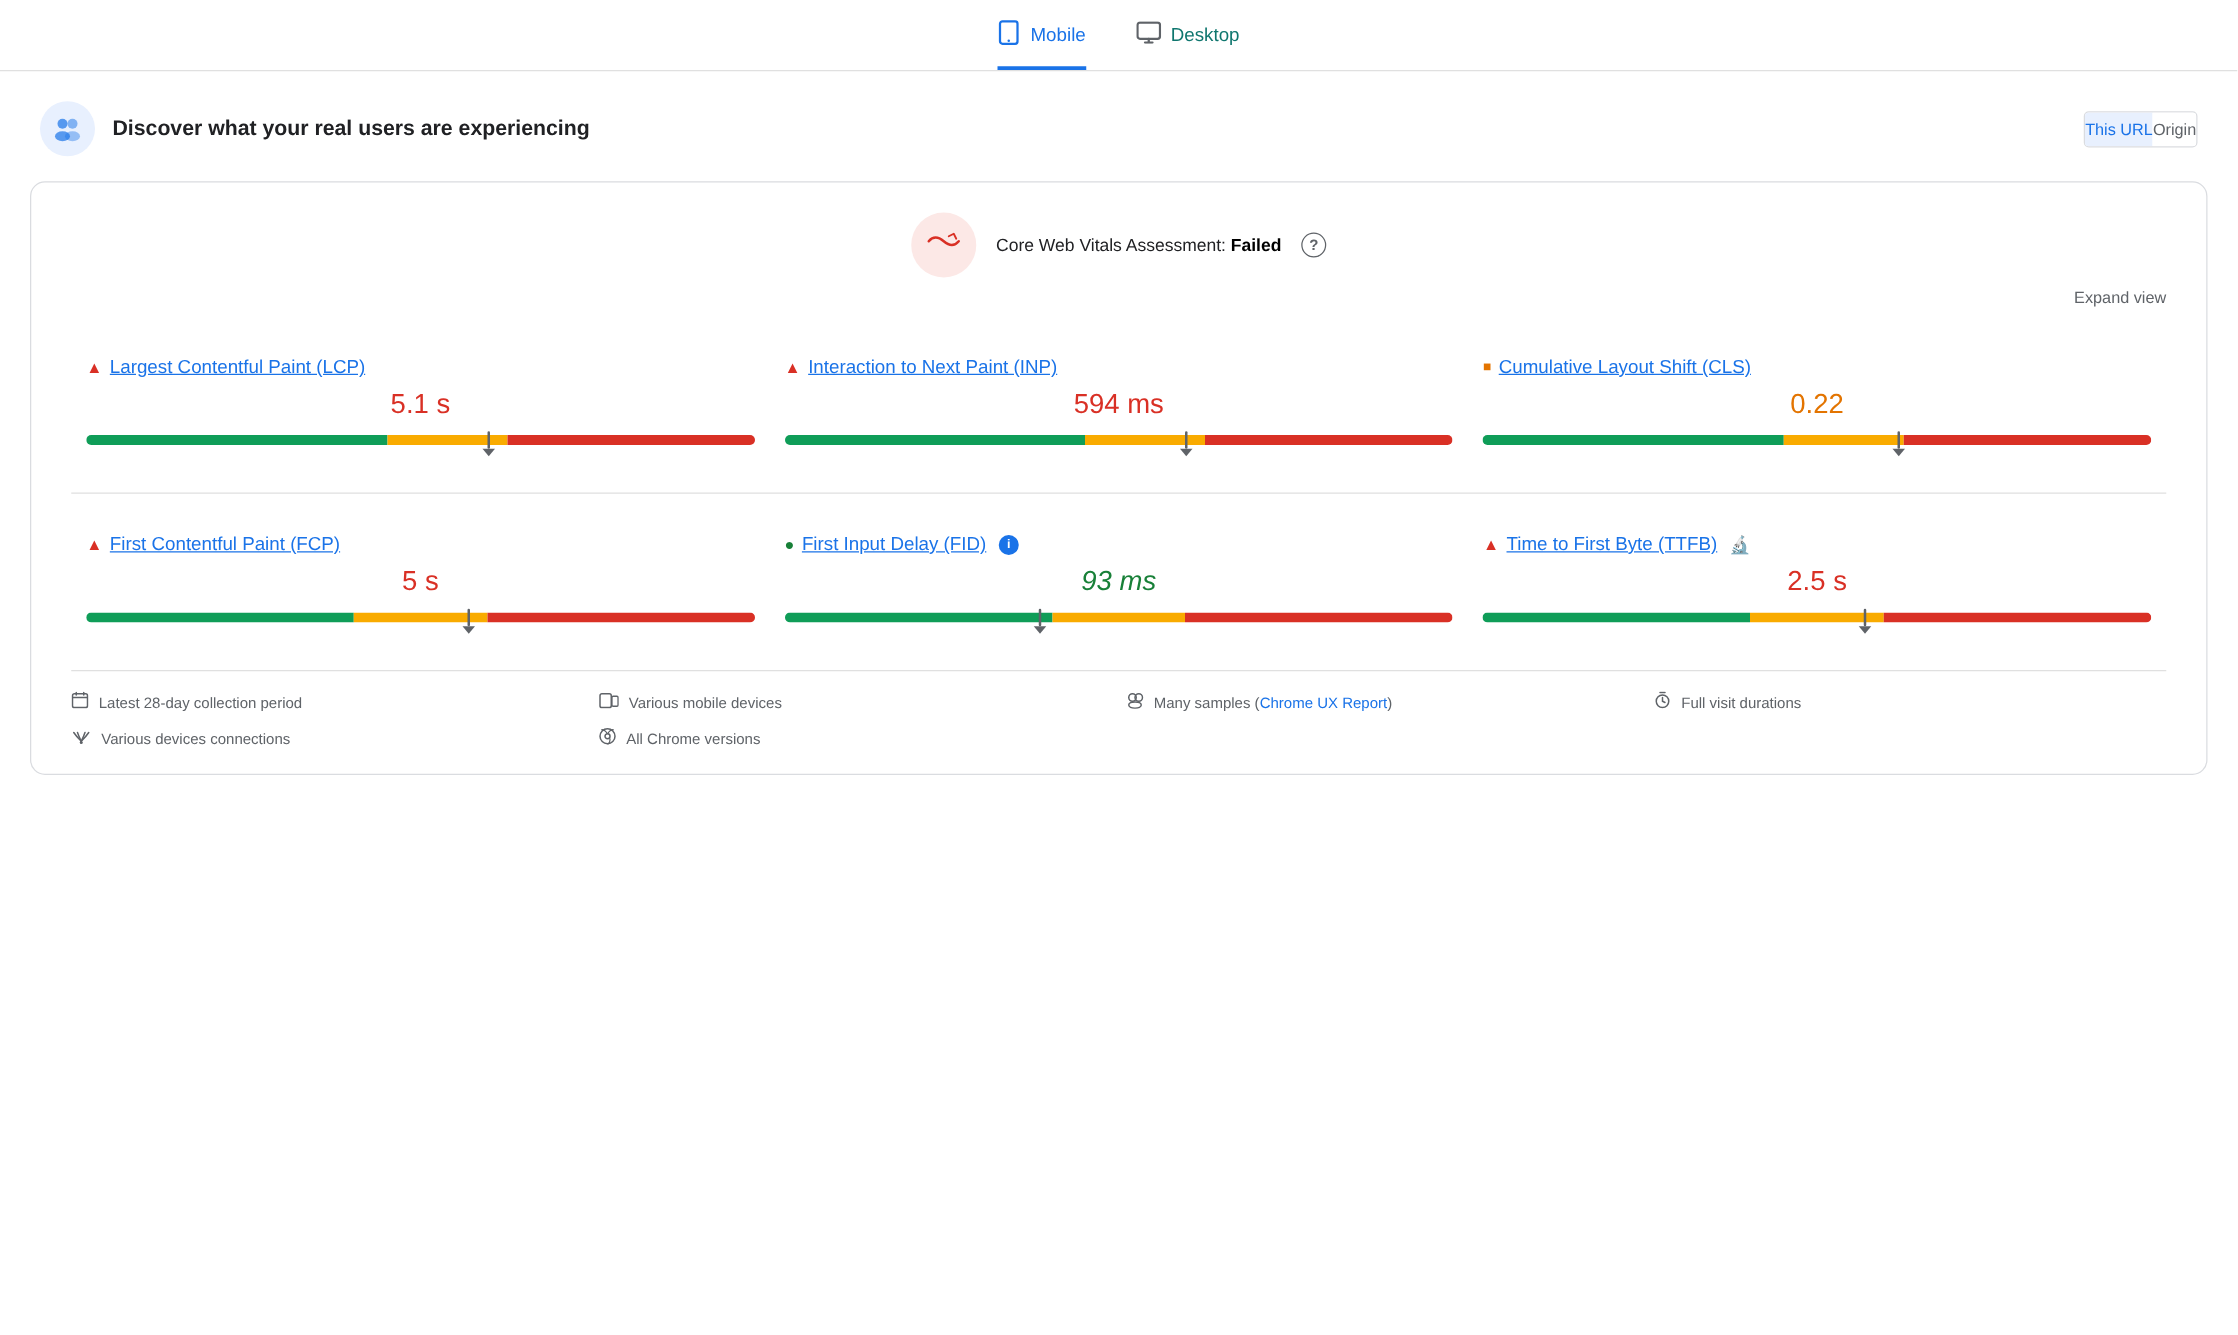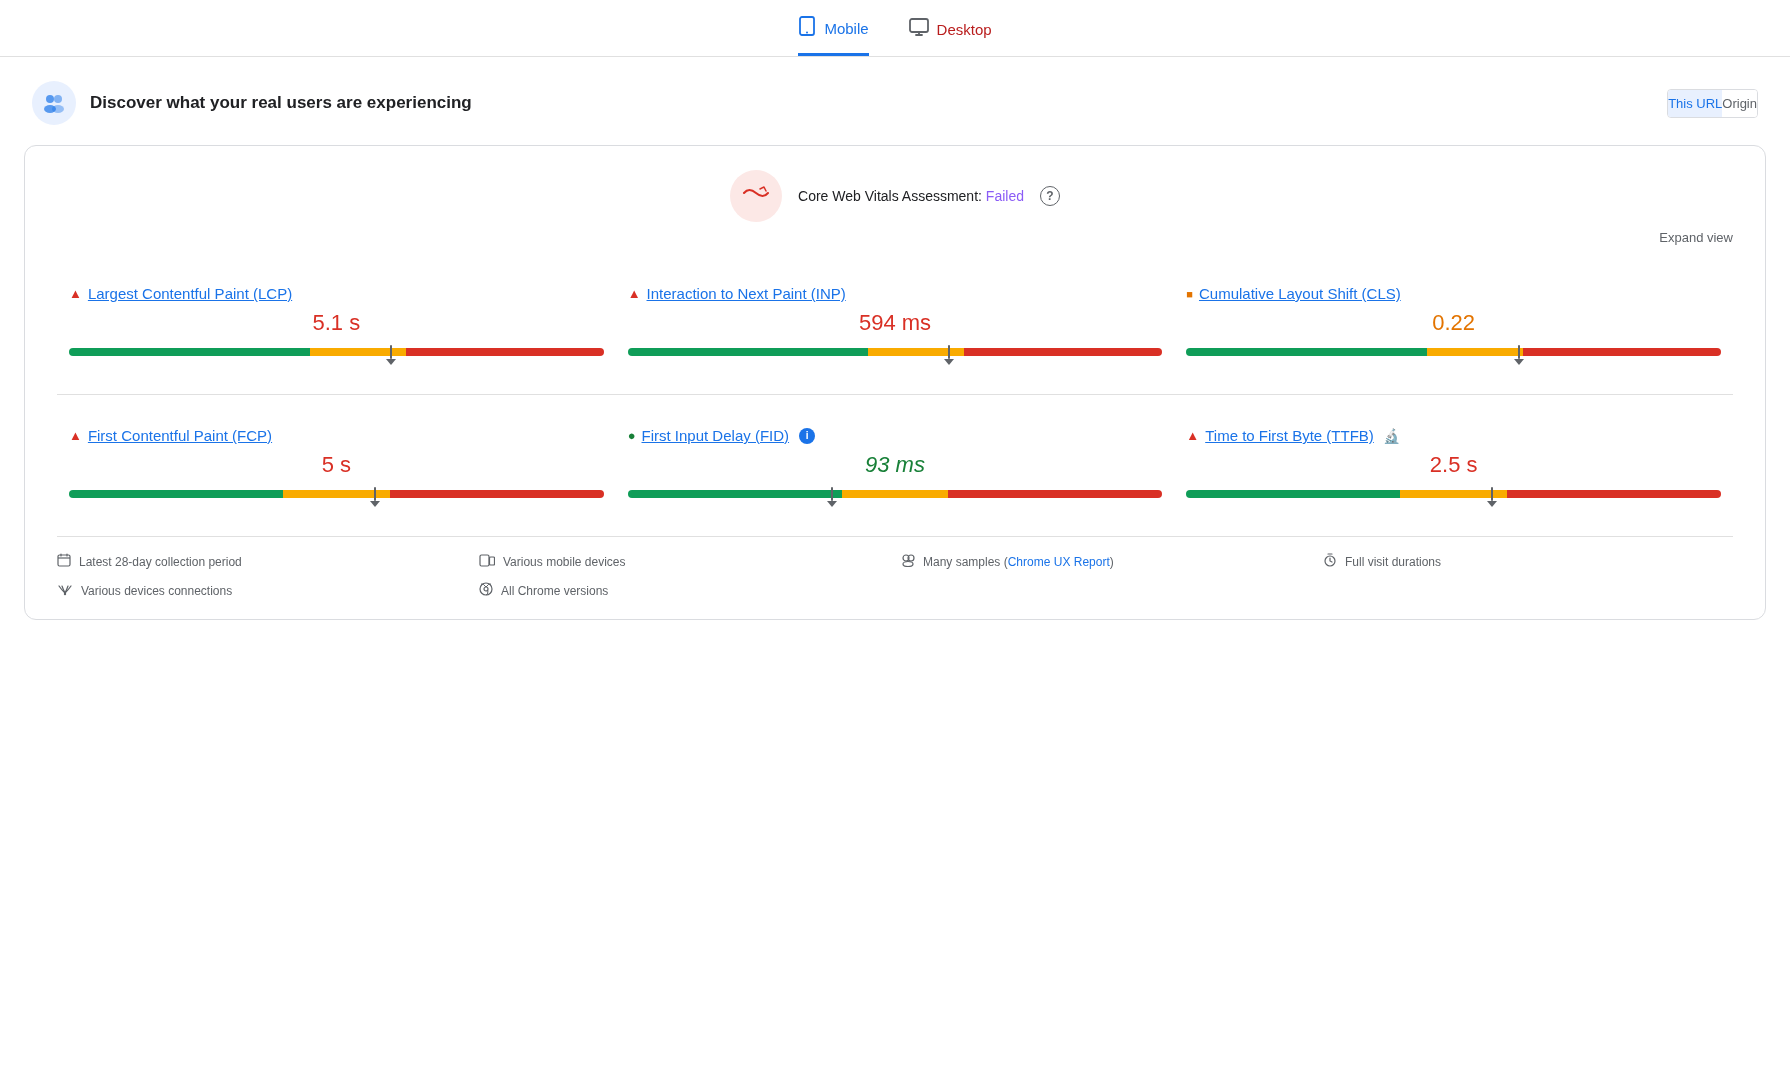--- a/index.html
+++ b/index.html
@@ -7,34 +7,34 @@
       font-family: 'Google Sans', Arial, sans-serif;
       background: #fff;
       color: #202124;
       font-size: 14px;
     }
 
     
     .tab-bar {
       display: flex;
       justify-content: center;
-      align-items: flex-end;
+      align-items: center;
       gap: 40px;
       padding: 16px 0 0;
       border-bottom: 1px solid #e0e0e0;
       margin-bottom: 24px;
     }
     .tab {
       display: flex;
       align-items: center;
       gap: 8px;
       padding-bottom: 12px;
       cursor: pointer;
       font-size: 15px;
-      color: #b91c1c;
+      color: #0f766e;
       font-weight: 500;
       border-bottom: 3px solid transparent;
     }
     .tab.active {
       color: #1a73e8;
       border-bottom: 3px solid #1a73e8;
     }
     .tab-icon {
       font-size: 18px;
     }
@@ -110,22 +110,22 @@
       border-radius: 50%;
       background: #fce8e6;
       display: flex;
       align-items: center;
       justify-content: center;
     }
     .cwv-icon-inner {
       font-size: 22px;
     }
     .cwv-status-failed {
-      color: #8b5cf6;
-      font-weight: 400;
+      color: #000000;
+      font-weight: 700;
     }
     .cwv-info {
       color: #5f6368;
       font-size: 15px;
       cursor: pointer;
     }
     .expand-view {
       text-align: right;
       color: #5f6368;
       font-size: 13px;

